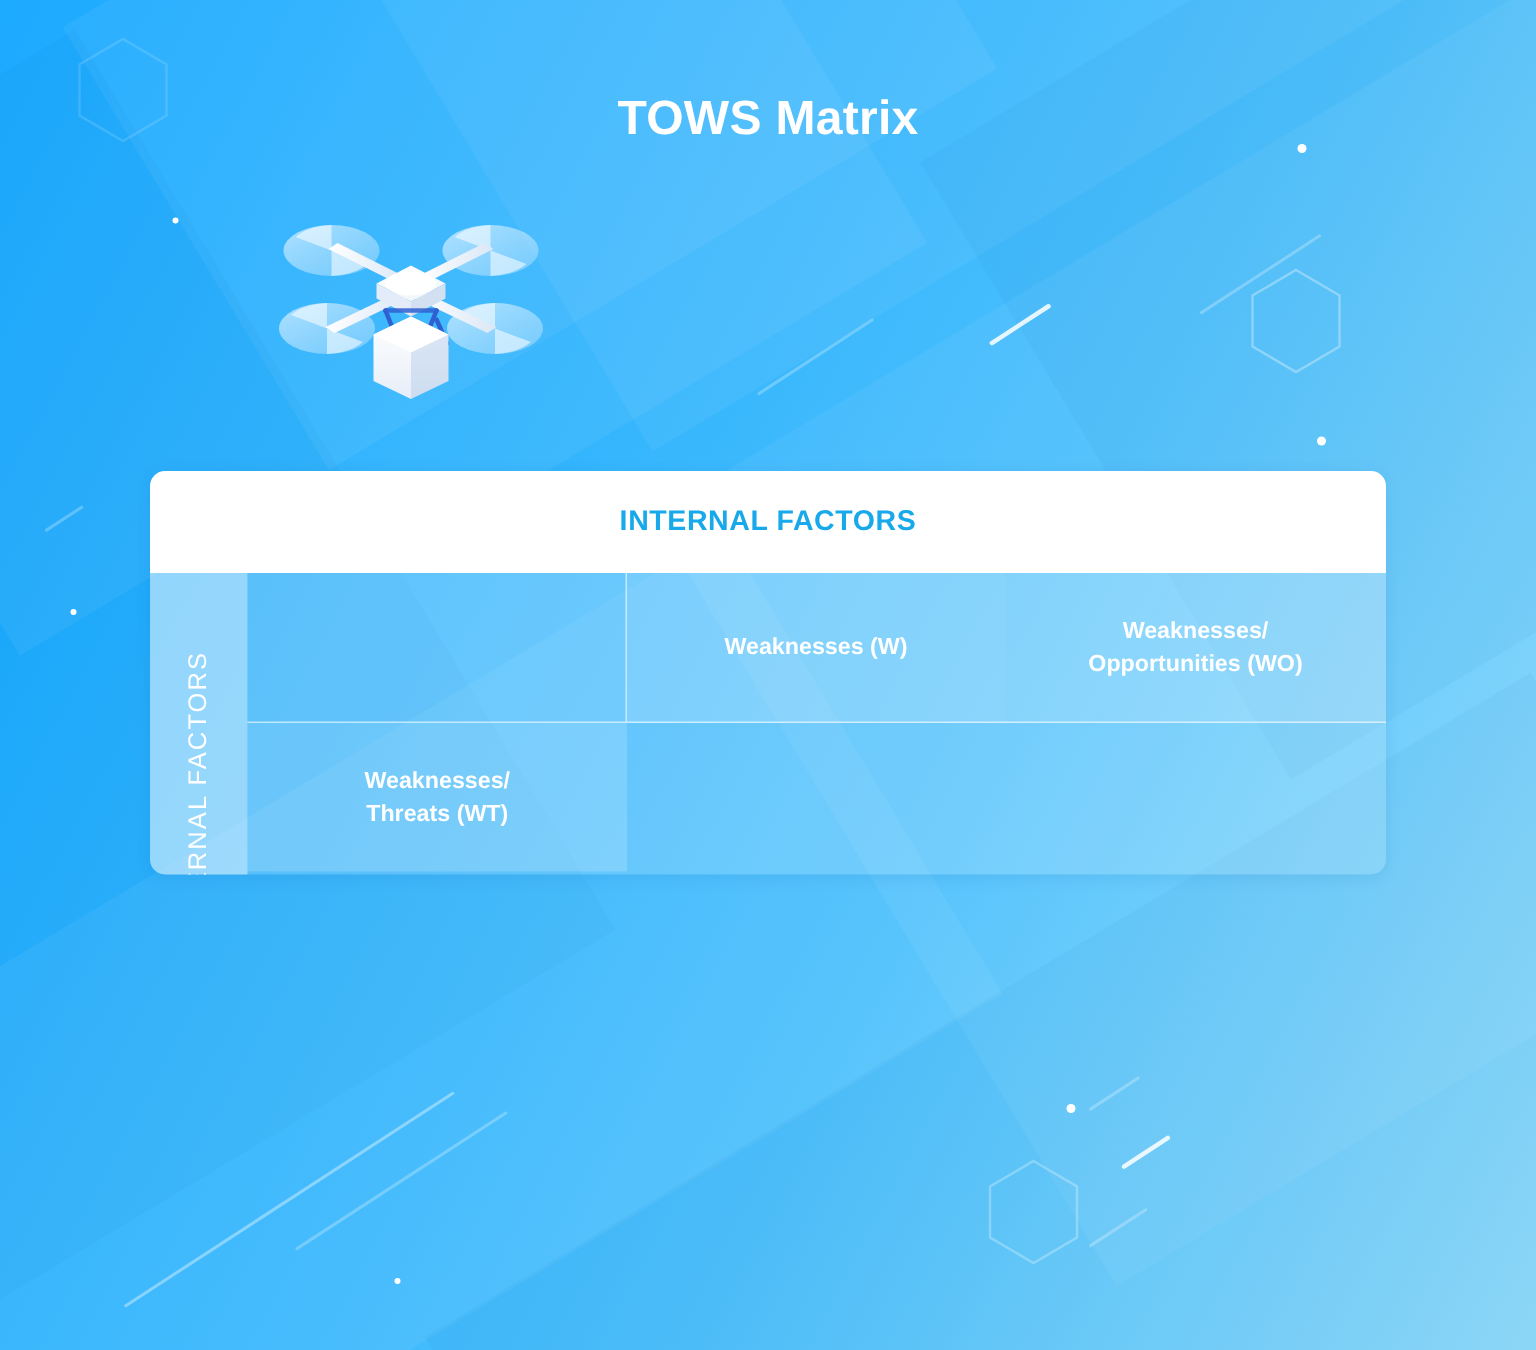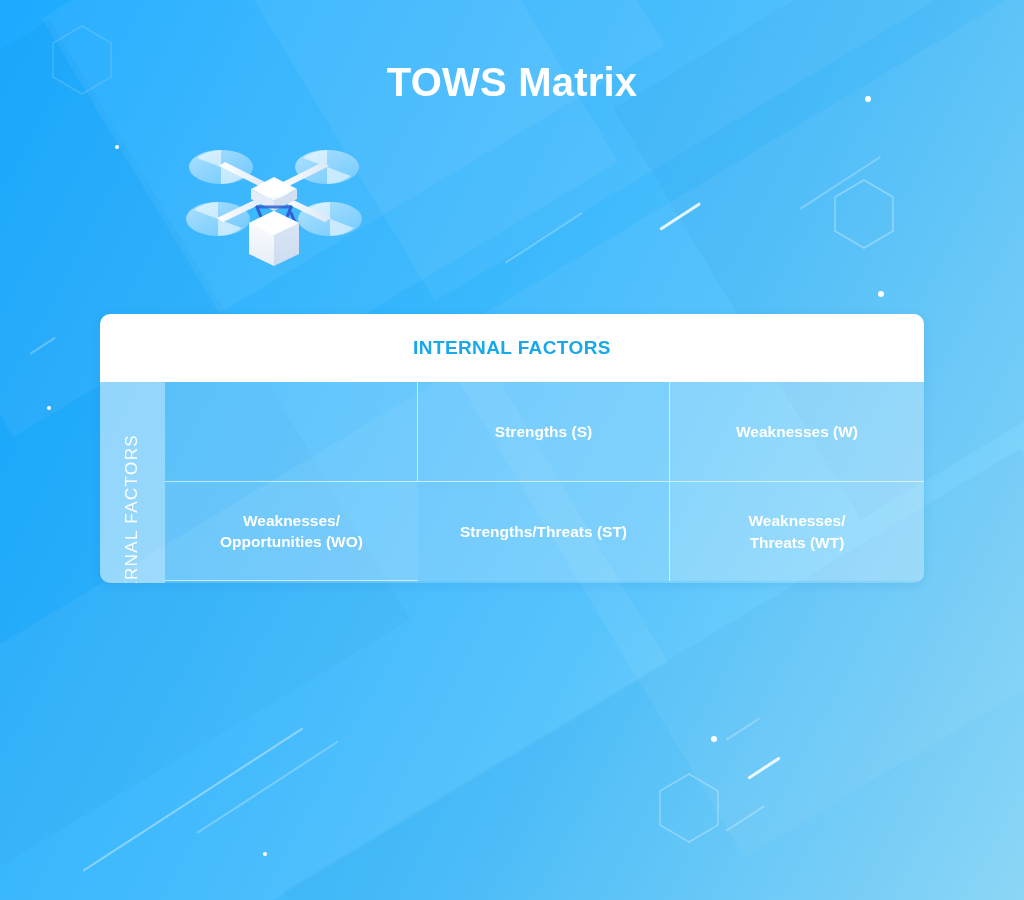--- a/index.html
+++ b/index.html
@@ -62,21 +62,21 @@
   .hexwrap svg { display: block; overflow: visible; }
 
   
   #title {
     position: absolute;
     top: 60px;
     left: 0;
     width: 1024px;
     text-align: center;
     color: #ffffff;
-    font-size: 40px;
+    font-size: 32px;
     font-weight: bold;
     letter-spacing: 0.2px;
     font-family: "Liberation Sans", sans-serif;
   }
 
   
   #drone {
     position: absolute;
     left: 185px;
     top: 133px;
@@ -305,37 +305,31 @@
 
       <div id="external-col">
         <span class="vlabel">EXTERNAL FACTORS</span>
       </div>
 
       <div id="cells">
 
         <div class="cell r0 c0 empty">
           <span></span>
         </div>
-        <div class="cell r0 c1">
-          <span>Strengths (S)</span>
-        </div>
         <div class="cell r0 c2">
           <span>Weaknesses (W)</span>
         </div>
 
         <div class="cell r1 c2">
           <div>
             <span>Weaknesses/</span>
             <span>Opportunities (WO)</span>
           </div>
         </div>
 
-        <div class="cell r2 c1 last-row">
-          <span>Strengths/Threats (ST)</span>
-        </div>
         <div class="cell r2 c2 last-row">
           <div>
             <span>Weaknesses/</span>
             <span>Threats (WT)</span>
           </div>
         </div>
 
       </div>
     </div>
   </div>

